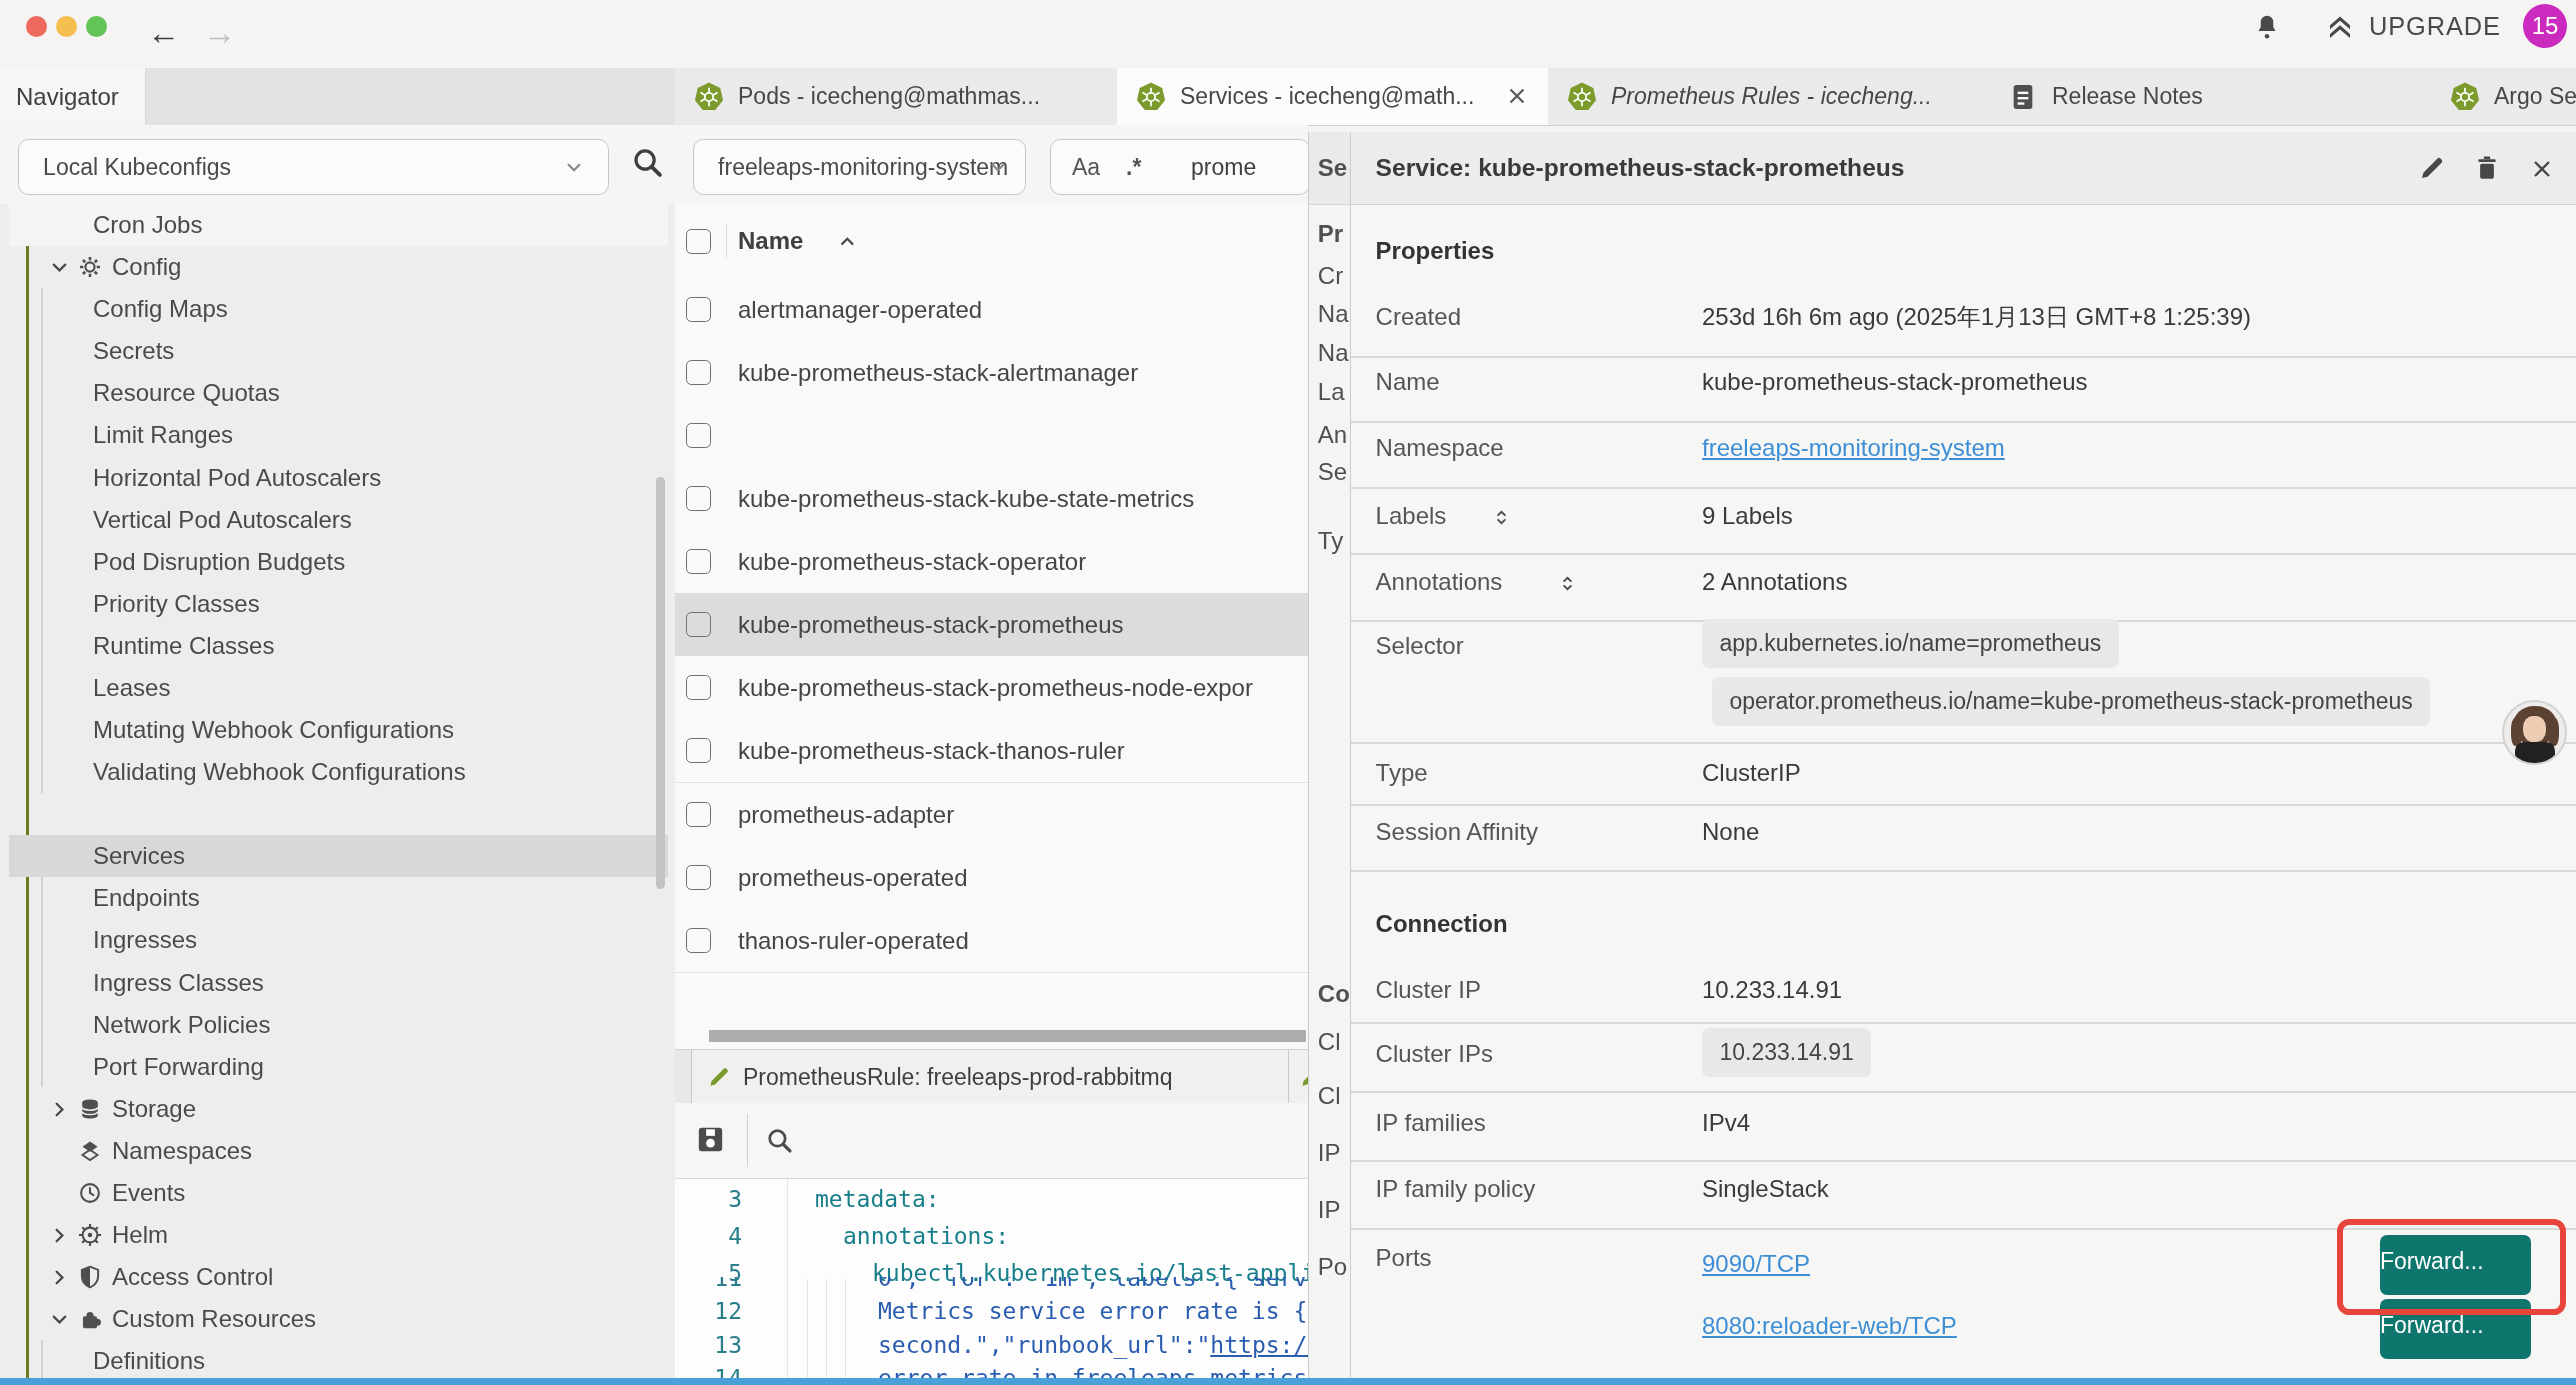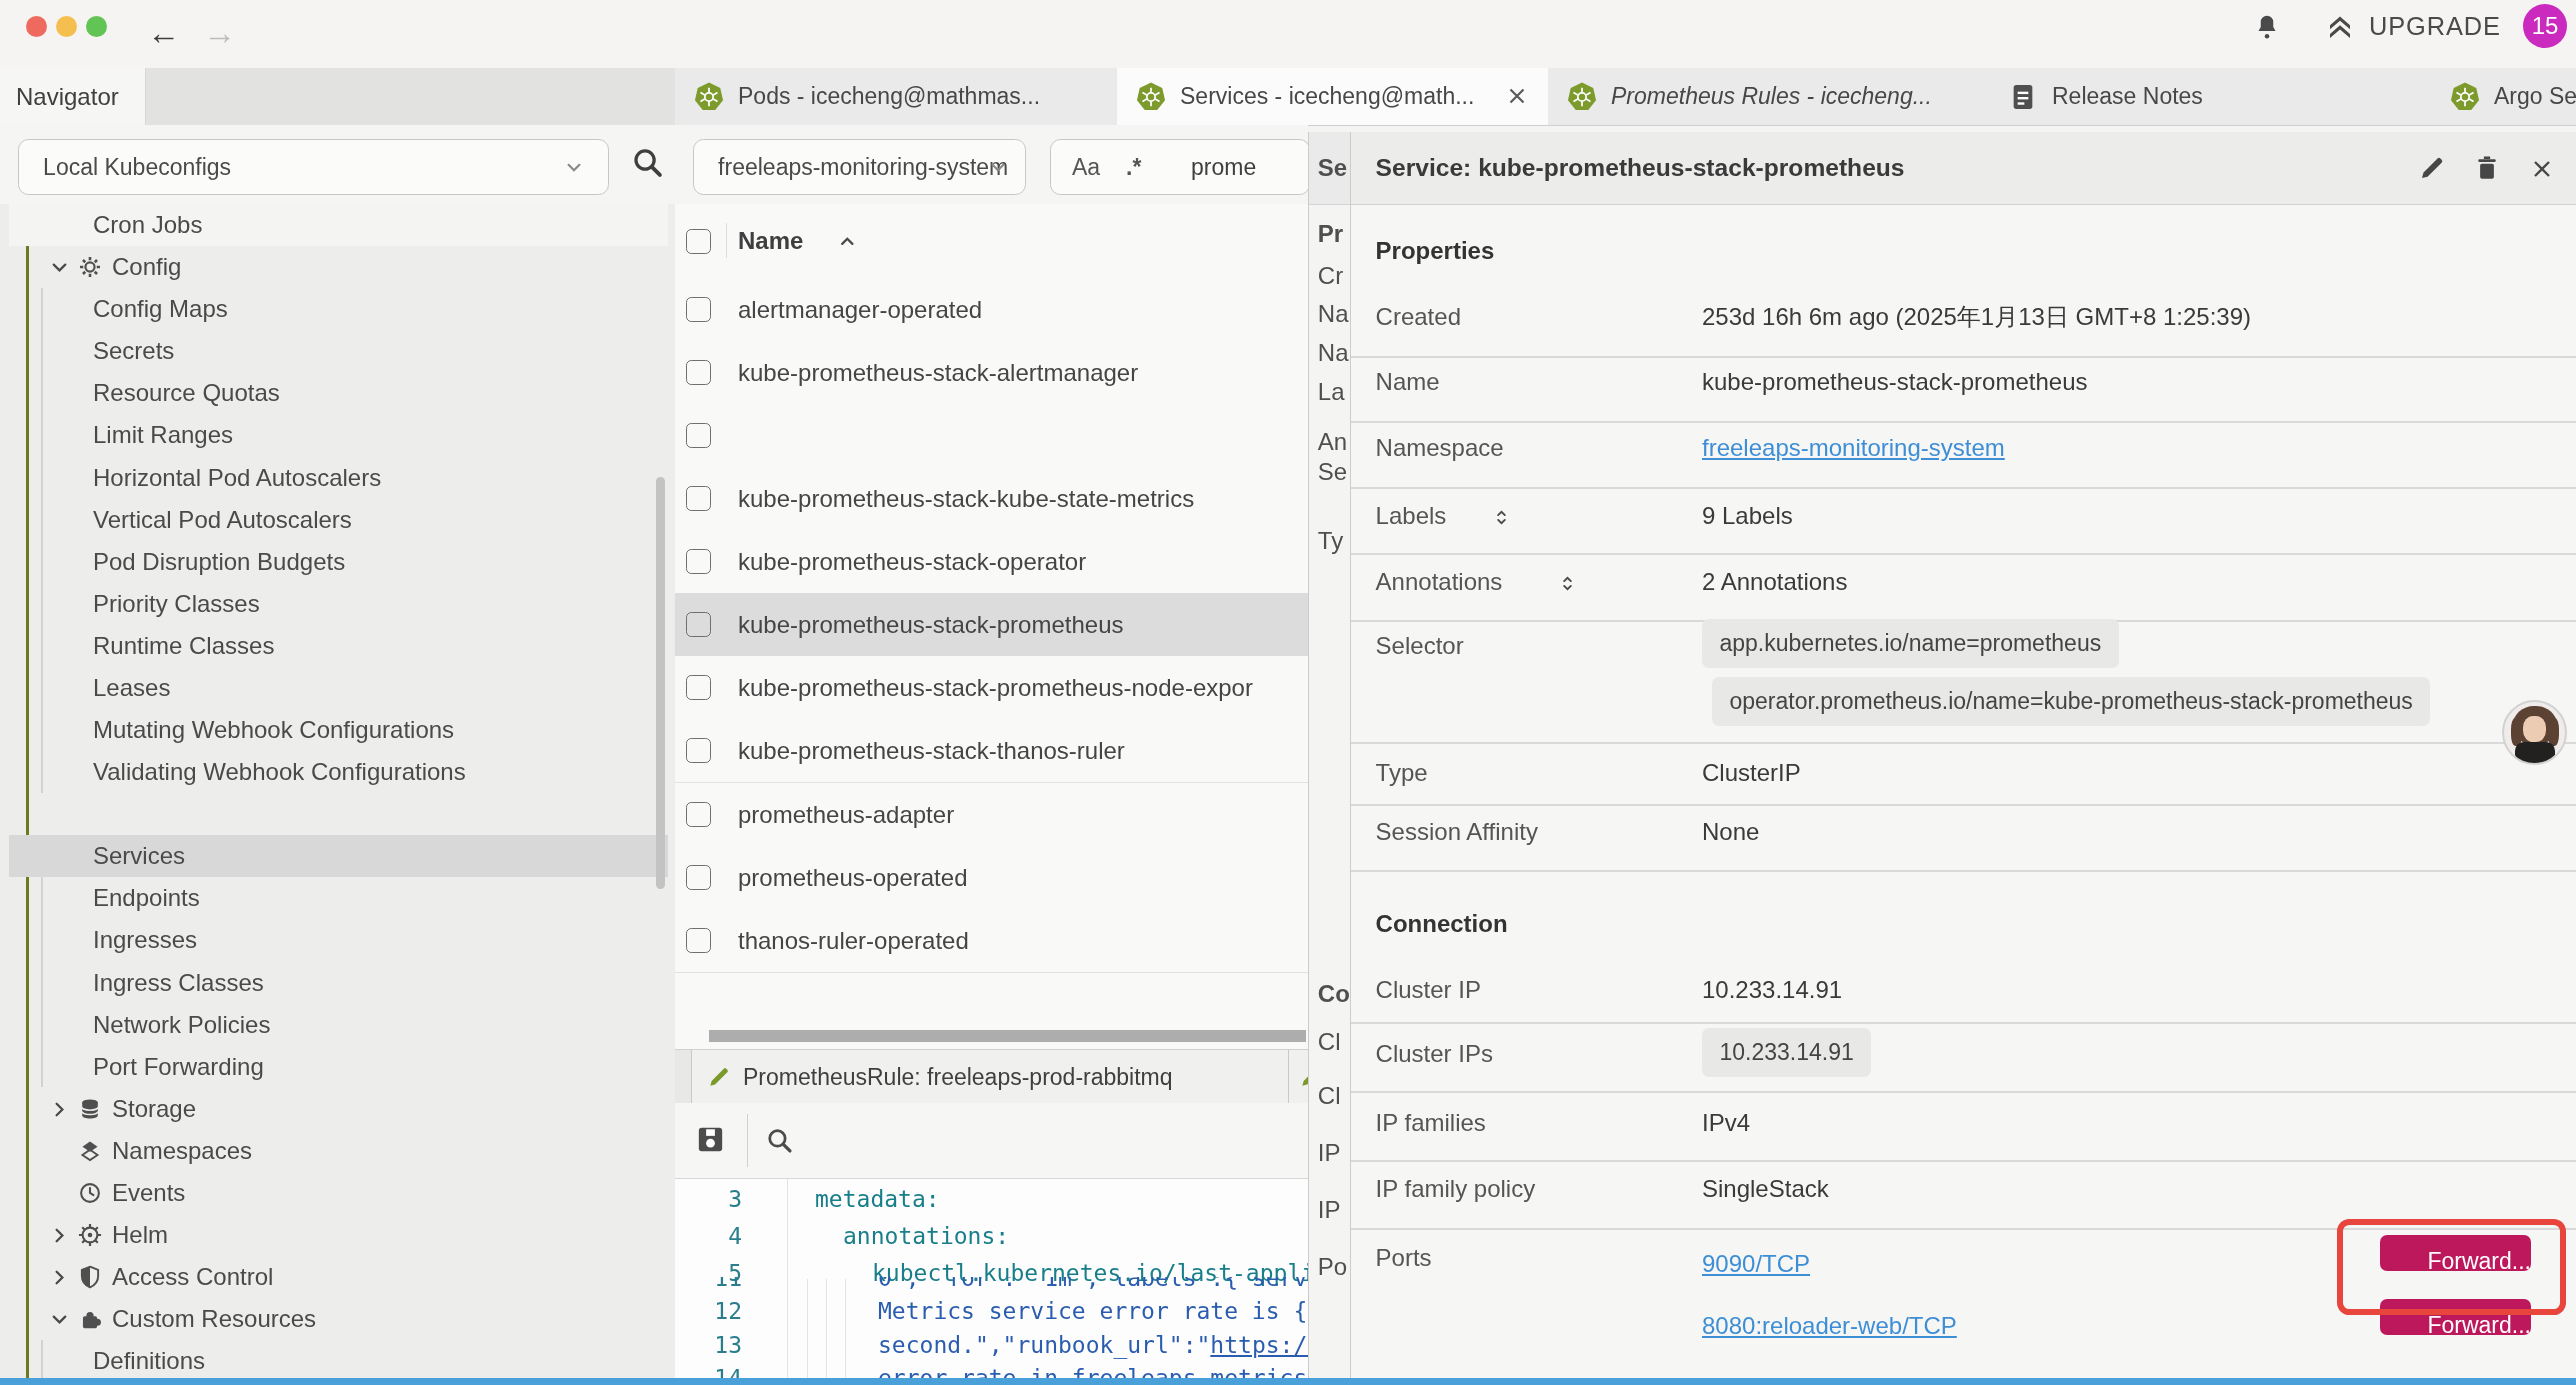--- a/index.html
+++ b/index.html
@@ -36,22 +36,22 @@
   .drawer{left:1350px;top:132px;width:1226px;height:1254px;background:#f6f6f5;border-left:0.9px solid #cccccc;overflow:hidden;z-index:6;}
   .dheader{position:absolute;left:0;top:0;width:1226px;height:72px;background:#ececeb;border-bottom:1.8px solid #d2d2d2;}
   .dtitle{position:absolute;left:24.6px;top:0;line-height:72px;font-size:24.6px;font-weight:bold;color:#3a3a3a;white-space:nowrap;}
   .dsection{position:absolute;left:24.6px;height:35px;line-height:35px;font-size:24px;font-weight:bold;color:#333;}
   .dlabel{position:absolute;left:24.6px;height:35px;line-height:35px;font-size:24px;color:#555;white-space:nowrap;}
   .dvalue{position:absolute;left:351px;height:35px;line-height:35px;font-size:24px;color:#3a3a3a;white-space:nowrap;}
   .dsep{position:absolute;left:0;width:1226px;height:1.8px;background:#d9d9d9;}
   .dlink{color:#3e8ed6;text-decoration:underline;cursor:pointer;}
   .badge{position:absolute;background:#e8e8e7;border-radius:7px;font-size:23px;color:#444;
      padding:0 17.5px;height:49px;line-height:49px;white-space:nowrap;}
-  .fwdbtn{position:absolute;left:1029px;width:151px;height:36px;background:#be185d;border-radius:7px;
-     color:#fff;font-size:23px;text-align:right;line-height:53px;cursor:pointer;}
+  .fwdbtn{position:absolute;left:1029px;width:151px;height:60px;background:#0f766e;border-radius:7px;
+     color:#fff;font-size:23px;text-align:left;line-height:53px;cursor:pointer;}
   .redbox{position:absolute;left:986px;width:217px;height:84px;border:6.1px solid #e8453c;border-radius:12.3px;z-index:7;}
   .etabs{left:0;top:924px;width:633px;height:54px;background:#e8e8e7;border-top:0.9px solid #d0d0d0;border-bottom:0.9px solid #d0d0d0;}
   .etab{position:absolute;top:0;height:54px;background:#f0f0ef;border-right:0.9px solid #c9c9c9;border-left:0.9px solid #c9c9c9;overflow:hidden;}
   .etab .elabel{position:absolute;left:51px;top:0;line-height:54px;font-size:23px;color:#3f3f3f;white-space:nowrap;}
   .codeline{position:absolute;font-family:"DejaVu Sans Mono",monospace;font-size:23px;white-space:pre;}
   .lno{position:absolute;width:67px;text-align:right;font-family:"DejaVu Sans Mono",monospace;font-size:23px;color:#2a7e8c;}
   .teal{color:#177e8a;} .cblue{color:#2a5caf;}
   .clink{color:#2a5caf;text-decoration:underline;}
   .bottombar{left:0;top:1378px;width:2576px;height:7px;background:#4aa0d8;z-index:9;}
   .avatar{left:2502px;top:700px;width:61px;height:61px;border-radius:50%;background:#efeceb;
@@ -417,21 +417,21 @@
   <div class="abs backsliver">
     <div class="abs" style="left:0;top:0;width:42px;height:72px;background:#eaeaea;border-bottom:1.8px solid #d4d4d4">
       <span class="bslabel" style="top:0;line-height:72px;font-weight:bold">Se</span>
     </div>
     <div id="sliver-holder">
         <span class="bslabel" style="top: 88px; font-weight: bold;">Pr</span>
         <span class="bslabel" style="top: 130px;">Cr</span>
         <span class="bslabel" style="top: 168px;">Na</span>
         <span class="bslabel" style="top: 207px;">Na</span>
         <span class="bslabel" style="top: 246px;">La</span>
-        <span class="bslabel" style="top: 296px;">An</span>
+        <span class="bslabel" style="top: 289px;">An</span>
         <span class="bslabel" style="top: 326px;">Se</span>
         <span class="bslabel" style="top: 395px;">Ty</span>
         <span class="bslabel" style="top: 848px; font-weight: bold;">Co</span>
         <span class="bslabel" style="top: 896px;">Cl</span>
         <span class="bslabel" style="top: 950px;">Cl</span>
         <span class="bslabel" style="top: 1007px;">IP</span>
         <span class="bslabel" style="top: 1064px;">IP</span>
         <span class="bslabel" style="top: 1121px;">Po</span>
       </div>
   </div>

